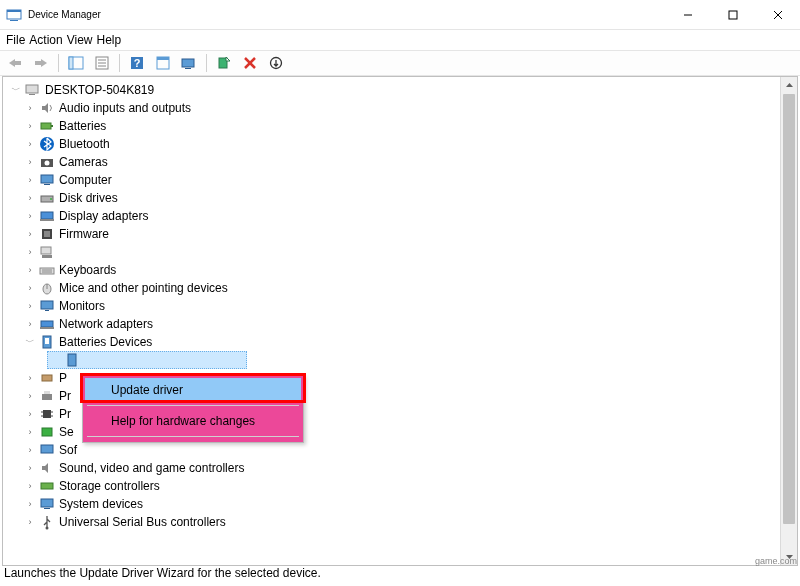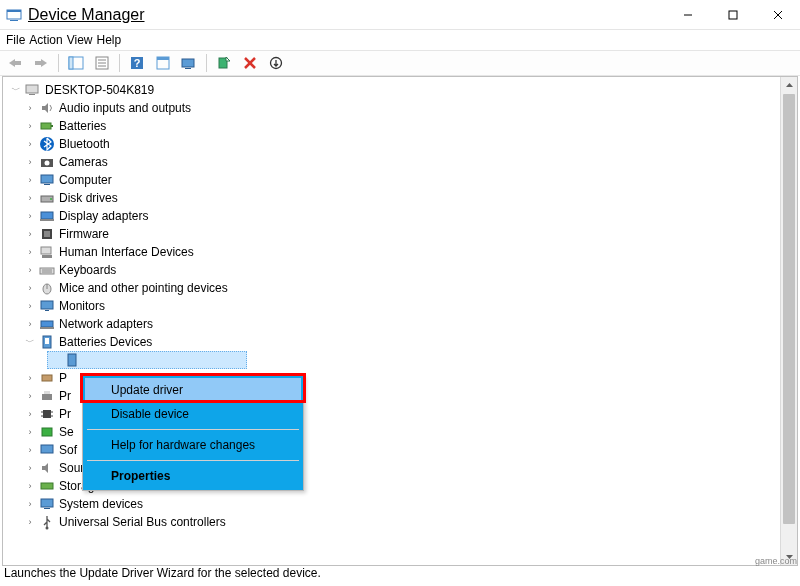--- a/index.html
+++ b/index.html
@@ -1,21 +1,21 @@
 <!DOCTYPE html>
 <html><head>
 <meta charset="utf-8">
 <style>
 * { box-sizing: border-box; font-family: "Segoe UI", Tahoma, sans-serif; }
 body { margin: 0; width: 800px; height: 586px; background: #fff; position: relative; overflow: hidden; font-size: 12px; }
 
 
 .titlebar { height: 30px; border-bottom: 1px solid #e5e5e5; display: flex; align-items: center; padding-left: 6px; }
 .titlebar .app-icon { width: 16px; height: 16px; margin-right: 6px; }
-.titlebar .title { font-size: 16px; text-decoration: underline; }
+.titlebar .title { font-size: 10px; }
 .titlebar .win-btns { margin-left: auto; display: flex; }
 .titlebar .win-btn { width: 45px; height: 28px; display: flex; align-items: center; justify-content: center; }
 .titlebar .win-btn svg { width: 10px; height: 10px; }
 
 
 .menubar { height: 20px; display: flex; align-items: center; padding: 0 6px; gap: 4px; }
 .menubar span { font-size: 12px; }
 
 
 .toolbar { height: 26px; border-top: 1px solid #e5e5e5; border-bottom: 1px solid #e5e5e5; display: flex; align-items: center; padding: 0 4px; gap: 4px; background: #fdfdfd; }
@@ -30,21 +30,21 @@
 .tree { position: absolute; top: 0; left: 0; right: 17px; bottom: 0; padding-top: 4px; }
 .node { display: flex; align-items: center; height: 18px; white-space: nowrap; }
 .arrow-tog { width: 14px; height: 14px; display: inline-flex; align-items: center; justify-content: center; font-size: 9px; color: #666; margin-right: 2px; }
 .node .ic { width: 16px; height: 16px; margin-right: 4px; flex-shrink: 0; }
 .node .lbl { font-size: 12px; }
 .indent-root { padding-left: 6px; }
 .indent-1 { padding-left: 20px; }
 .indent-2 { padding-left: 44px; }
 
 
-.ctx { position: absolute; left: 82px; top: 375px; width: 222px; background: #0ea5e9; border: 1px solid #b8b8b8; box-shadow: 2px 2px 4px rgba(0,0,0,0.2); padding: 2px; }
+.ctx { position: absolute; left: 82px; top: 375px; width: 222px; background: #ec4899; border: 1px solid #b8b8b8; box-shadow: 2px 2px 4px rgba(0,0,0,0.2); padding: 2px; }
 .ctx .item { height: 24px; display: flex; align-items: center; padding-left: 26px; font-size: 12px; }
 .ctx .item.highlight { background: #91c9f7; }
 .ctx .item.bold { font-weight: bold; }
 .ctx .div { height: 1px; background: #d0d0d0; margin: 3px 2px; }
 .ctx-border { position: absolute; left: 80px; top: 373px; width: 226px; height: 30px; border: 3px solid #ff0000; pointer-events:none; }
 
 
 .statusbar { position: absolute; left: 0; right: 0; bottom: 0; height: 20px; padding-left: 4px; display: flex; align-items: flex-start; font-size: 12px; background:#fff; }
 
 .watermark { position: absolute; right: 3px; bottom: 20px; font-size: 9px; color: #888; }
@@ -239,21 +239,20 @@
           </svg></span>
         <span class="lbl">Firmware</span>
       </div>
 
     <div class="node indent-1">
         <span class="arrow-tog">›</span>
         <span class="ic"><svg viewBox="0 0 16 16">
             <rect x="2" y="3" width="10" height="7" fill="#ddd" stroke="#888"></rect>
             <rect x="3" y="11" width="10" height="3" fill="#888"></rect>
           </svg></span>
-        <span class="lbl">Human Interface Devices</span>
       </div>
 
     <div class="node indent-1">
         <span class="arrow-tog">›</span>
         <span class="ic"><svg viewBox="0 0 16 16">
             <rect x="1" y="6" width="14" height="6" fill="#ddd" stroke="#888"></rect>
             <line x1="3" y1="8" x2="13" y2="8" stroke="#888"></line>
             <line x1="3" y1="10" x2="13" y2="10" stroke="#888"></line>
           </svg></span>
         <span class="lbl">Keyboards</span>
@@ -393,25 +392,23 @@
     <div class="arrow" style="bottom:0">
         <svg width="9" height="9" viewBox="0 0 9 9">
           <path d="M1 3 L4.5 7 L8 3 Z" fill="#606060"></path>
         </svg>
       </div>
   </div>
 </div>
 
 <div class="ctx">
   <div class="item highlight">Update driver</div>
-  <div class="item">Disable device</div>
   <div class="div"></div>
   <div class="item">Help for hardware changes</div>
   <div class="div"></div>
-  <div class="item bold">Properties</div>
 </div>
 <div class="ctx-border"></div>
 
 <div class="statusbar">
   <span>Launches the Update Driver Wizard for the selected device.</span>
 </div>
 
 <div class="watermark">game.com</div>
 
 </body></html>

